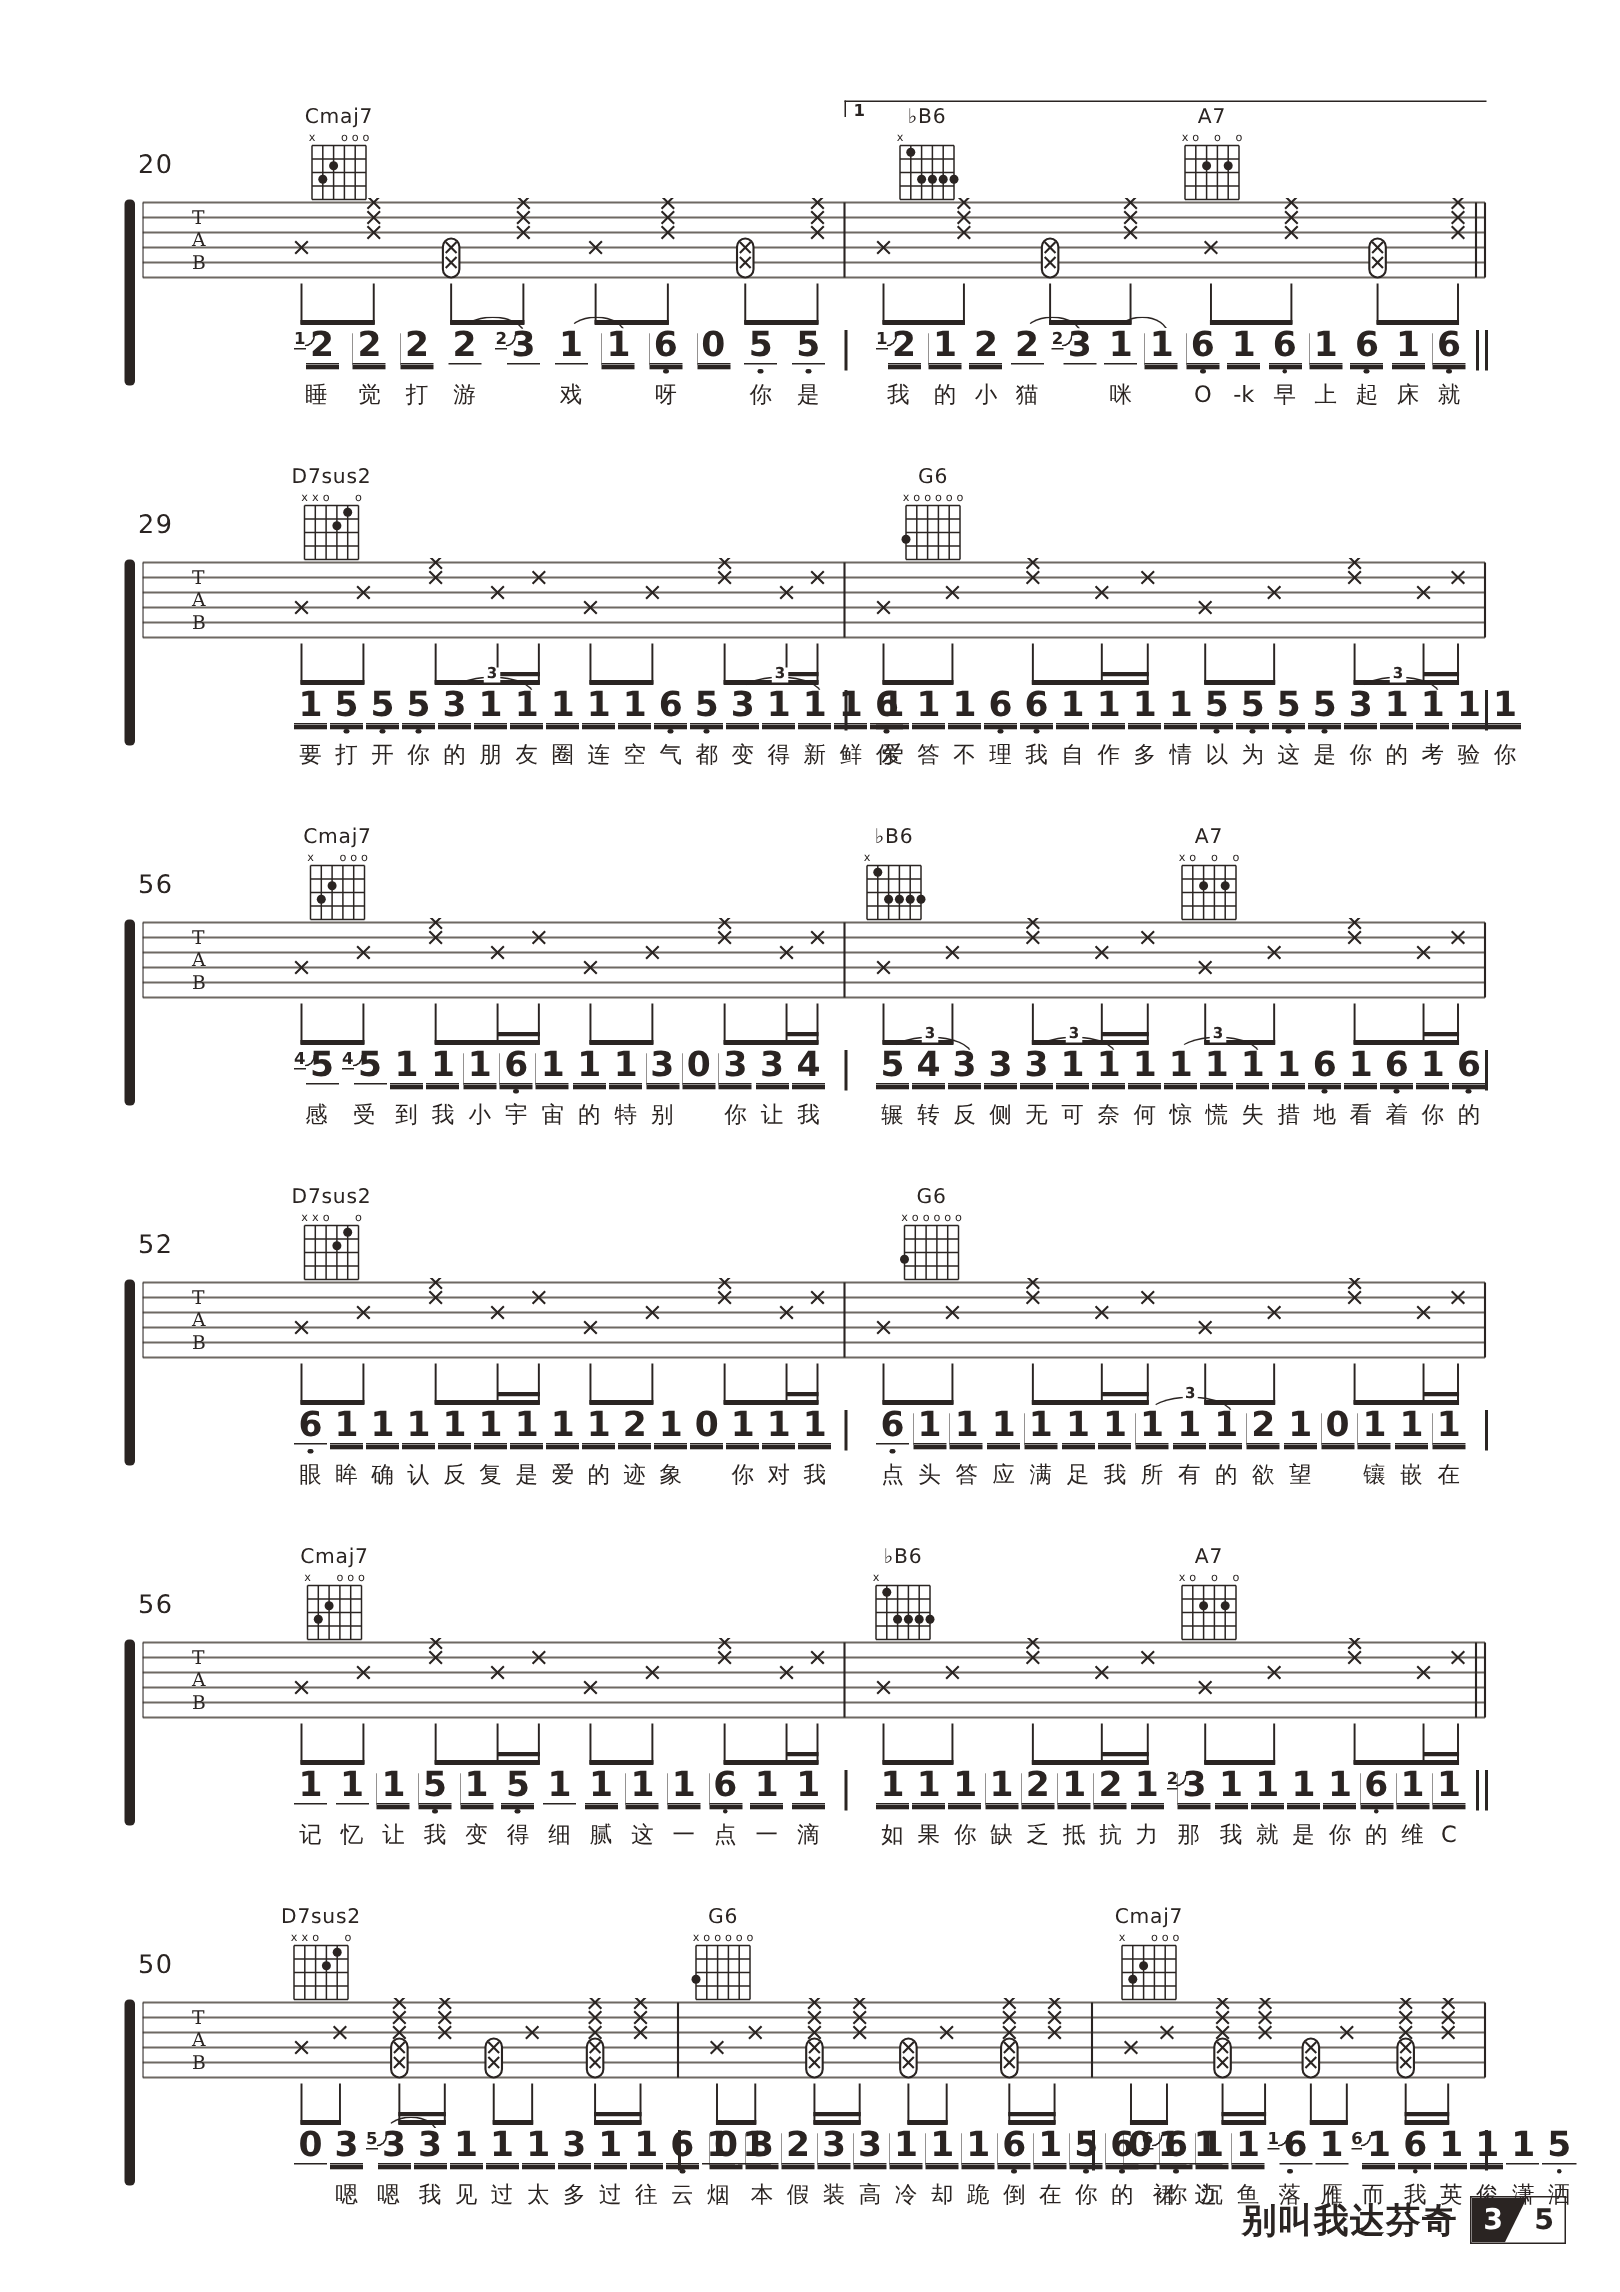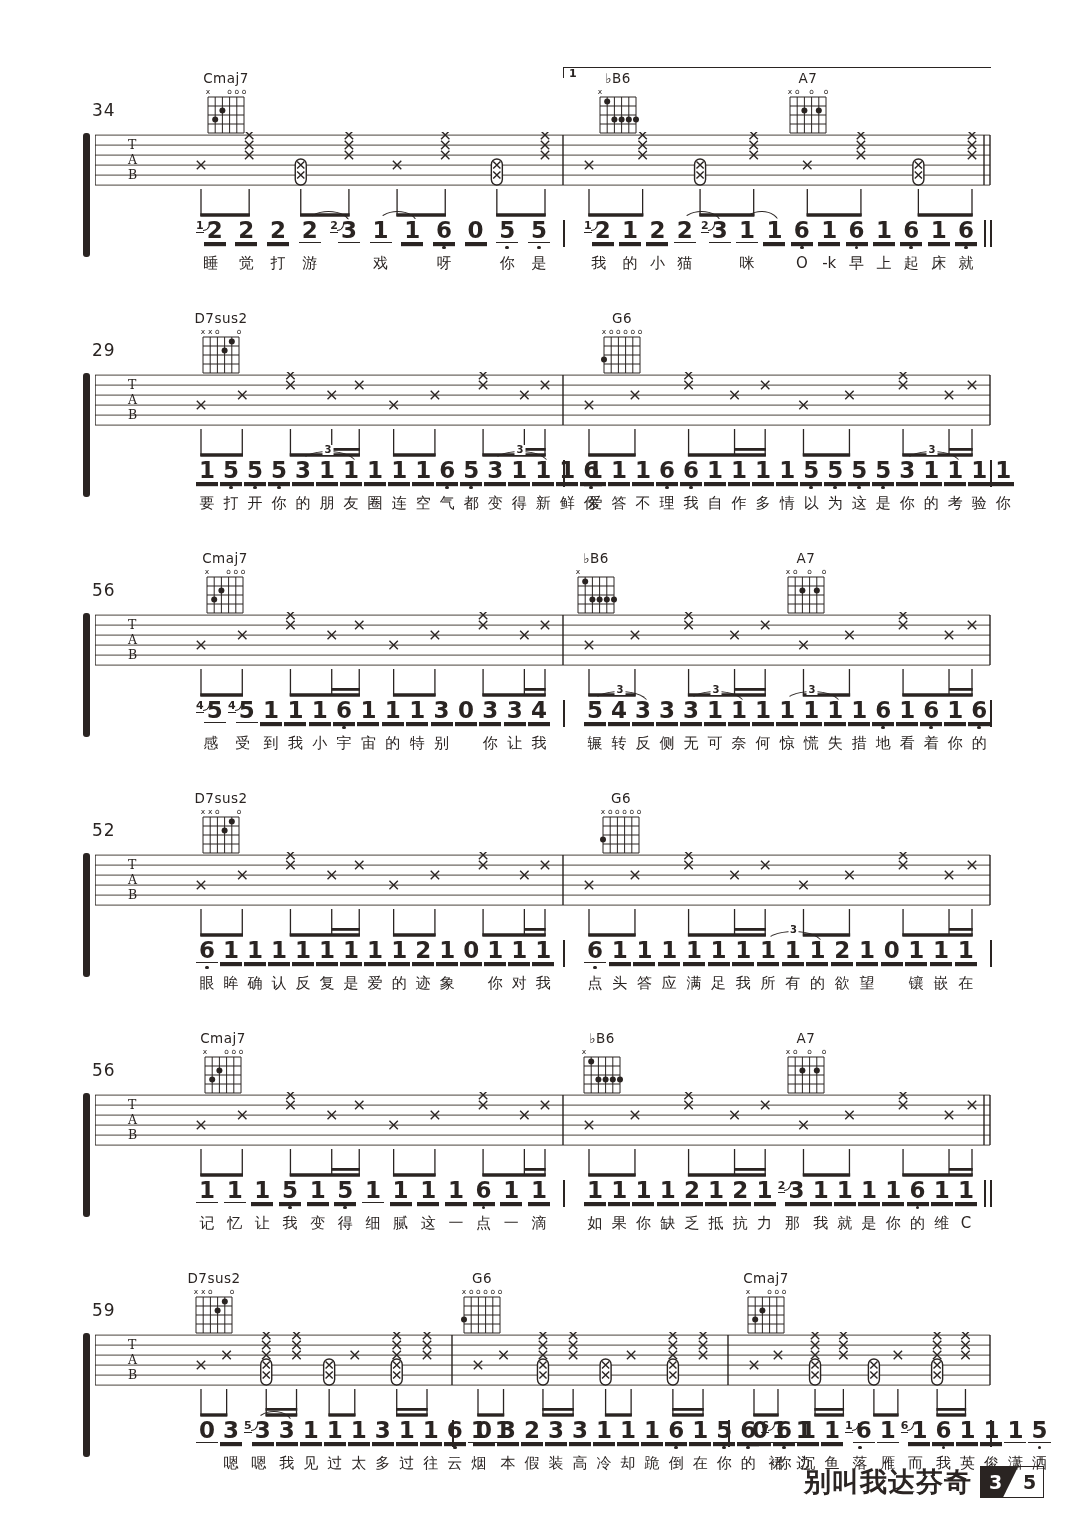--- a/index.html
+++ b/index.html
@@ -28,35 +28,35 @@
   .dts{height:9px;display:flex;align-items:center;}
   .dt{width:3.6px;height:3.6px;border-radius:50%;background:#2a2422;}
   .dt.hid{visibility:hidden;}
   .lyr{height:18px;font-size:15px;line-height:18px;margin-top:2px;white-space:nowrap;}
   .arc{position:absolute;height:10px;border:1.7px solid transparent;border-top-color:#2a2422;
        border-radius:50%/100% 100% 0 0;top:-5px;}
   .arc span{position:absolute;left:50%;transform:translateX(-50%);top:-7px;background:#fff;
        font-size:10px;font-weight:bold;padding:0 2px;line-height:1;}
   .footer{position:absolute;left:0;right:36px;top:1464px;display:flex;justify-content:flex-end;
        align-items:center;gap:8px;}
-  .ftitle{font-size:27px;font-weight:bold;letter-spacing:1px;}
+  .ftitle{font-size:23px;font-weight:bold;letter-spacing:1px;}
   .pbadge{position:relative;width:62px;height:30px;border:1.6px solid #2a2422;}
   .pb3{position:absolute;left:0;top:0;bottom:0;width:37px;background:#2a2422;
        clip-path:polygon(0 0,100% 0,60% 100%,0 100%);color:#fff;font-size:19px;font-weight:bold;
        display:flex;align-items:center;justify-content:center;padding-right:8px;box-sizing:border-box;}
   .pb5{position:absolute;right:0;top:0;bottom:0;width:27px;color:#2a2422;font-size:19px;font-weight:bold;
        display:flex;align-items:center;justify-content:center;}
 </style>
 </head>
 <body>
 
 <div class="page">
   <div id="sheet">
       <div class="system" style="top: 66px;">
-        <div class="mnum">34</div>
+        <div class="mnum">20</div>
         <div class="volta" style="left: 563px; width: 427px;">
           <span>1</span>
         </div>
         <div class="bracket"></div>
         <svg class="staff" width="897" height="92" viewBox="0 0 897 92" fill="none" stroke="#2a2422" stroke-width="1.4">
           <line x1="0" y1="3" x2="895" y2="3" stroke="#6e6963" stroke-width="1.25"></line>
           <line x1="0" y1="13" x2="895" y2="13" stroke="#6e6963" stroke-width="1.25"></line>
           <line x1="0" y1="23" x2="895" y2="23" stroke="#6e6963" stroke-width="1.25"></line>
           <line x1="0" y1="33" x2="895" y2="33" stroke="#6e6963" stroke-width="1.25"></line>
           <line x1="0" y1="43" x2="895" y2="43" stroke="#6e6963" stroke-width="1.25"></line>
@@ -2097,21 +2097,21 @@
               <span class="dt hid"></span>
             </div>
             <div class="lyr">C</div>
           </div>
         </div>
         <div class="jbar" style="left: 563px;"></div>
         <div class="jbar" style="left: 990px;"></div>
         <div class="jbar" style="left: 984px;"></div>
       </div>
       <div class="system" style="top: 1266px;">
-        <div class="mnum">59</div>
+        <div class="mnum">50</div>
         <div class="bracket"></div>
         <svg class="staff" width="897" height="92" viewBox="0 0 897 92" fill="none" stroke="#2a2422" stroke-width="1.4">
           <line x1="0" y1="3" x2="895" y2="3" stroke="#6e6963" stroke-width="1.25"></line>
           <line x1="0" y1="13" x2="895" y2="13" stroke="#6e6963" stroke-width="1.25"></line>
           <line x1="0" y1="23" x2="895" y2="23" stroke="#6e6963" stroke-width="1.25"></line>
           <line x1="0" y1="33" x2="895" y2="33" stroke="#6e6963" stroke-width="1.25"></line>
           <line x1="0" y1="43" x2="895" y2="43" stroke="#6e6963" stroke-width="1.25"></line>
           <line x1="0" y1="53" x2="895" y2="53" stroke="#6e6963" stroke-width="1.25"></line>
           <text x="33" y="17" class="tabl" stroke="none" fill="#2a2422">T</text>
       <text x="33" y="32" class="tabl" stroke="none" fill="#2a2422">A</text>

